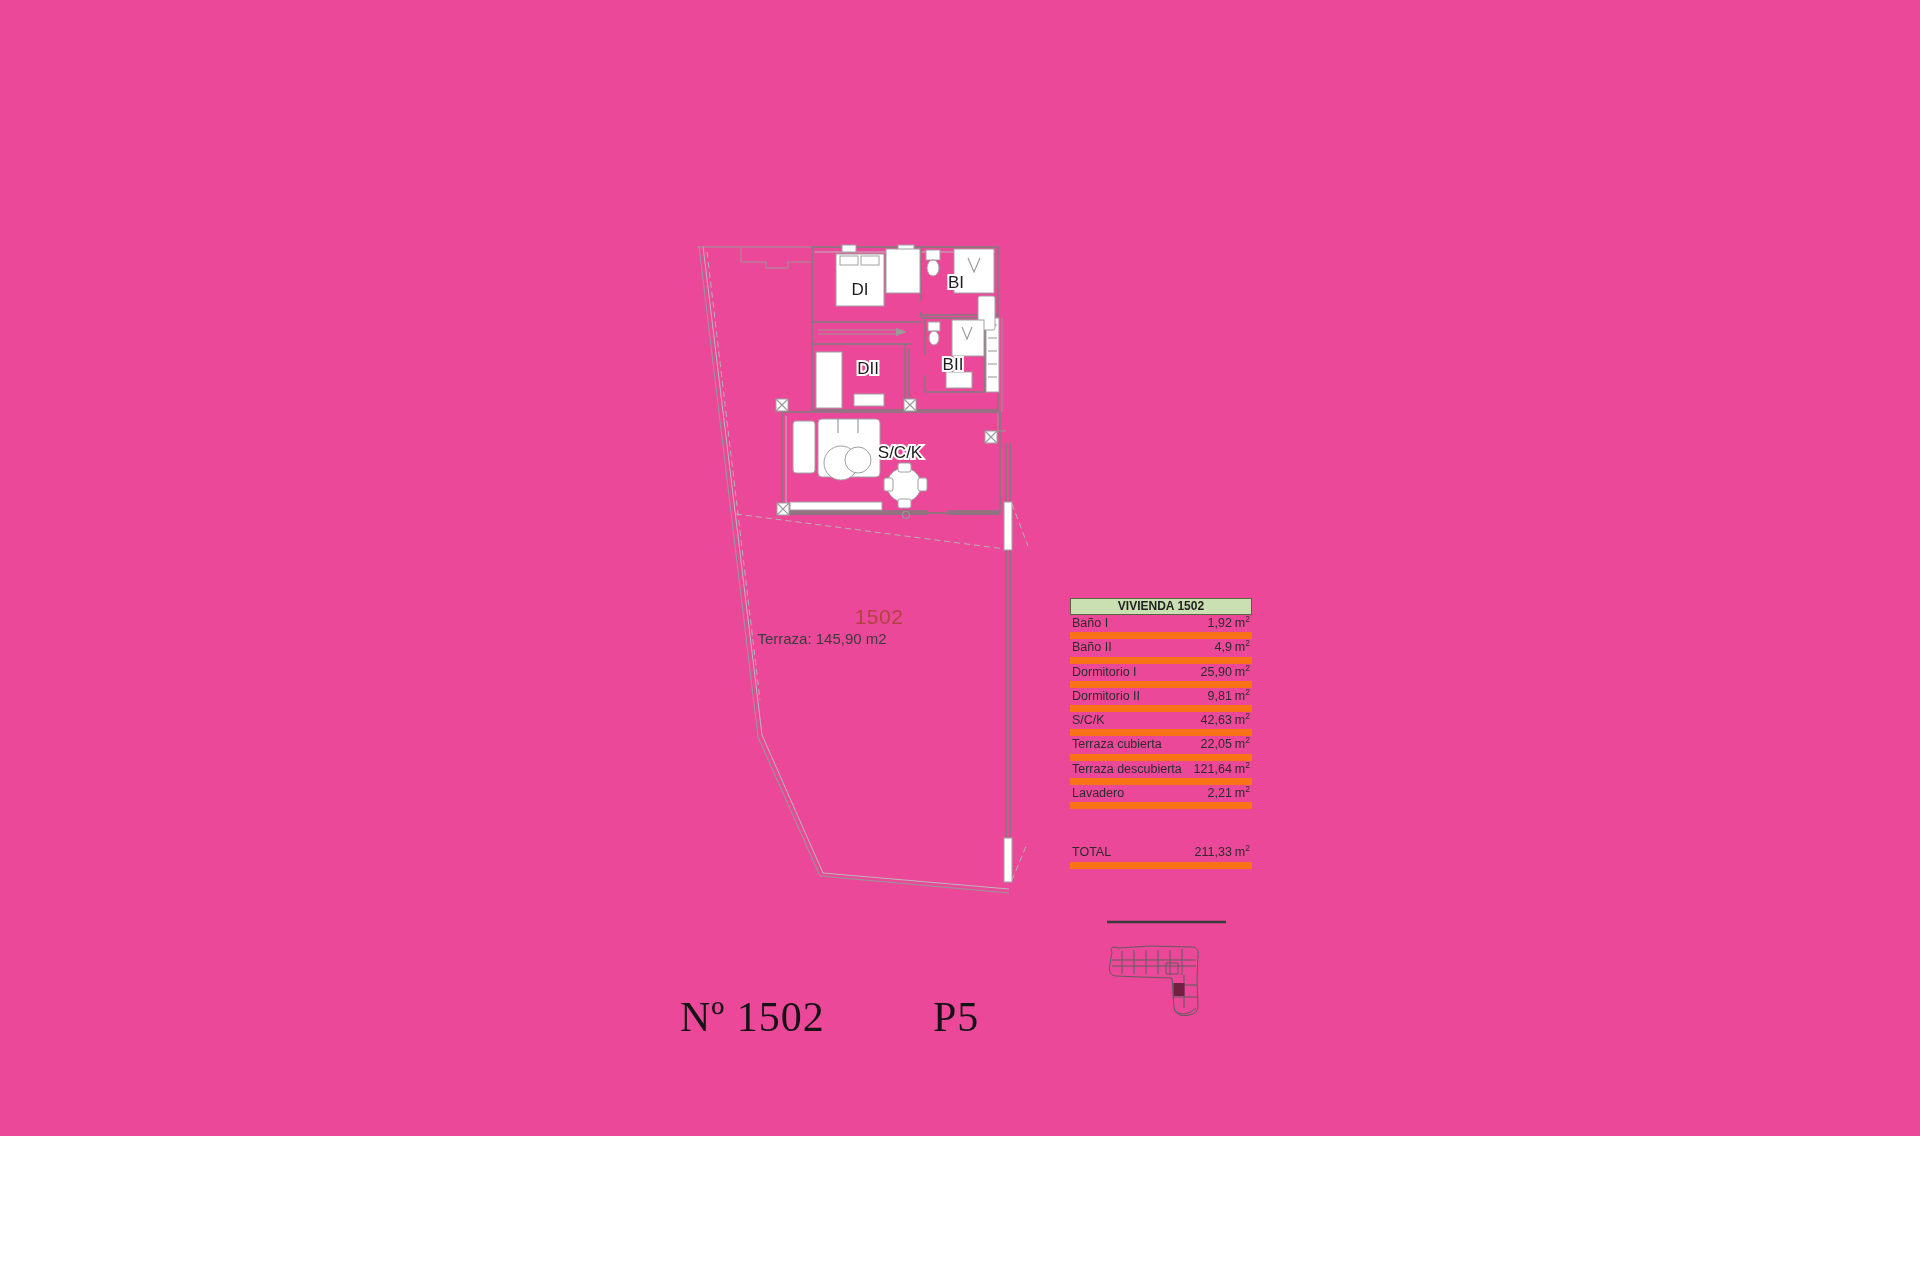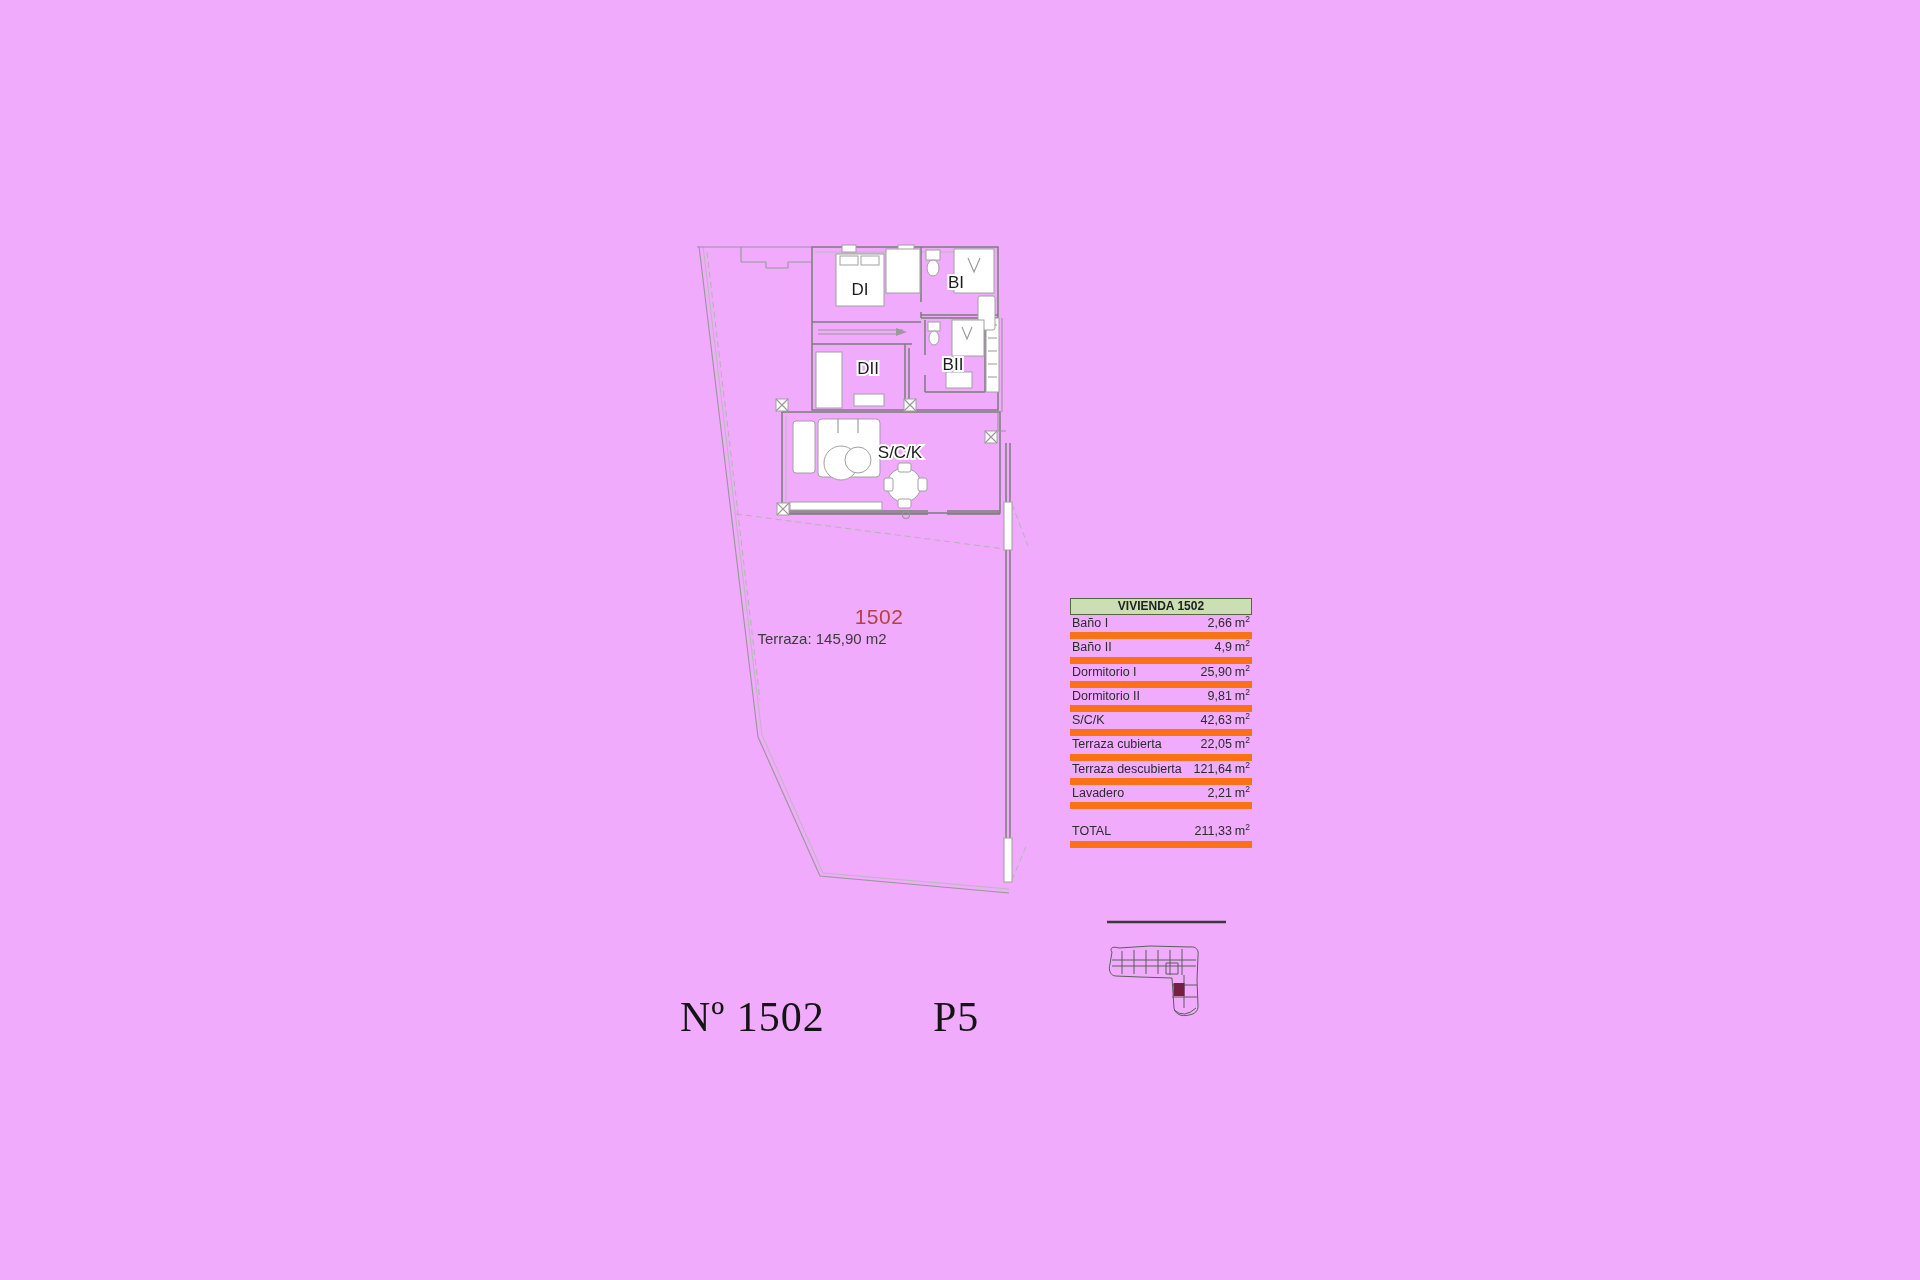--- a/index.html
+++ b/index.html
@@ -1,16 +1,16 @@
 <!DOCTYPE html>
 <html><head>
 <meta charset="utf-8">
 <style>
   html,body{margin:0;padding:0;background:#ffffff;}
-  #canvas{position:relative;width:1920px;height:1280px;background:#f0abfc;overflow:hidden;
+  #canvas{position:relative;width:1920px;height:1136px;background:#ec4899;overflow:hidden;
           font-family:"Liberation Sans", sans-serif;}
 
   
   #plan-svg{position:absolute;left:0;top:0;}
   .w  {stroke:#979797;stroke-width:1.1;fill:none;}
   .w2 {stroke:#7c7c7c;stroke-width:1.5;fill:none;}
   .wl {stroke:#b9b9b9;stroke-width:1;fill:none;}
   .dash{stroke:#b3b3b3;stroke-width:1;fill:none;stroke-dasharray:6 4;}
   .f  {fill:#ffffff;stroke:#a0a0a0;stroke-width:1;}
   .roomtxt{font-family:"Liberation Sans",sans-serif;font-size:17px;fill:#1d1d1d;
@@ -23,21 +23,21 @@
   
   #area-table{position:absolute;left:1070px;top:598px;width:182px;font-size:12.5px;color:#2c2c2c;}
   #area-table .ttl{height:15px;line-height:15px;text-align:center;background:#cadfb2;
                    border:1px solid #57663f;font-weight:bold;font-size:12px;color:#222;}
   #area-table .row{display:flex;justify-content:space-between;align-items:baseline;
                    height:17.3px;line-height:17px;border-bottom:7px solid #f97316;padding:0 2px;}
   #area-table .row .val{white-space:nowrap;}
   #area-table .u{margin-left:3px;}
   #area-table sup{font-size:8.5px;line-height:0;}
   #area-table .spacer{height:14px;}
-  #area-table .total{font-size:12.5px;}
+  #area-table .total{font-size:12.5px;margin-top:21px;}
 
   
   .footer-txt{position:absolute;top:993px;font-size:42px;color:#141414;letter-spacing:1px;font-family:Liberation Serif, serif;}
   #footer-number{left:680px;}
   #footer-floor{left:933px;}
 </style>
 </head>
 <body>
 
 <div id="canvas">
@@ -164,21 +164,21 @@
       <path class="kp" d="M1174,1010 Q1184,1019 1196,1008"></path>
       <rect x="1173.5" y="983" width="11" height="13" stroke="none" fill="#731f42"></rect>
     </g>
   </svg>
 
   <div id="area-table">
     <div class="ttl">VIVIENDA 1502</div>
 
     <div class="row">
       <span>Baño I</span>
-      <span class="val"><span>2,66</span><span class="u">m</span><sup>2</sup></span>
+      <span class="val"><span>1,92</span><span class="u">m</span><sup>2</sup></span>
     </div>
     <div class="row">
       <span>Baño II</span>
       <span class="val"><span>4,9</span><span class="u">m</span><sup>2</sup></span>
     </div>
     <div class="row">
       <span>Dormitorio I</span>
       <span class="val"><span>25,90</span><span class="u">m</span><sup>2</sup></span>
     </div>
     <div class="row">

